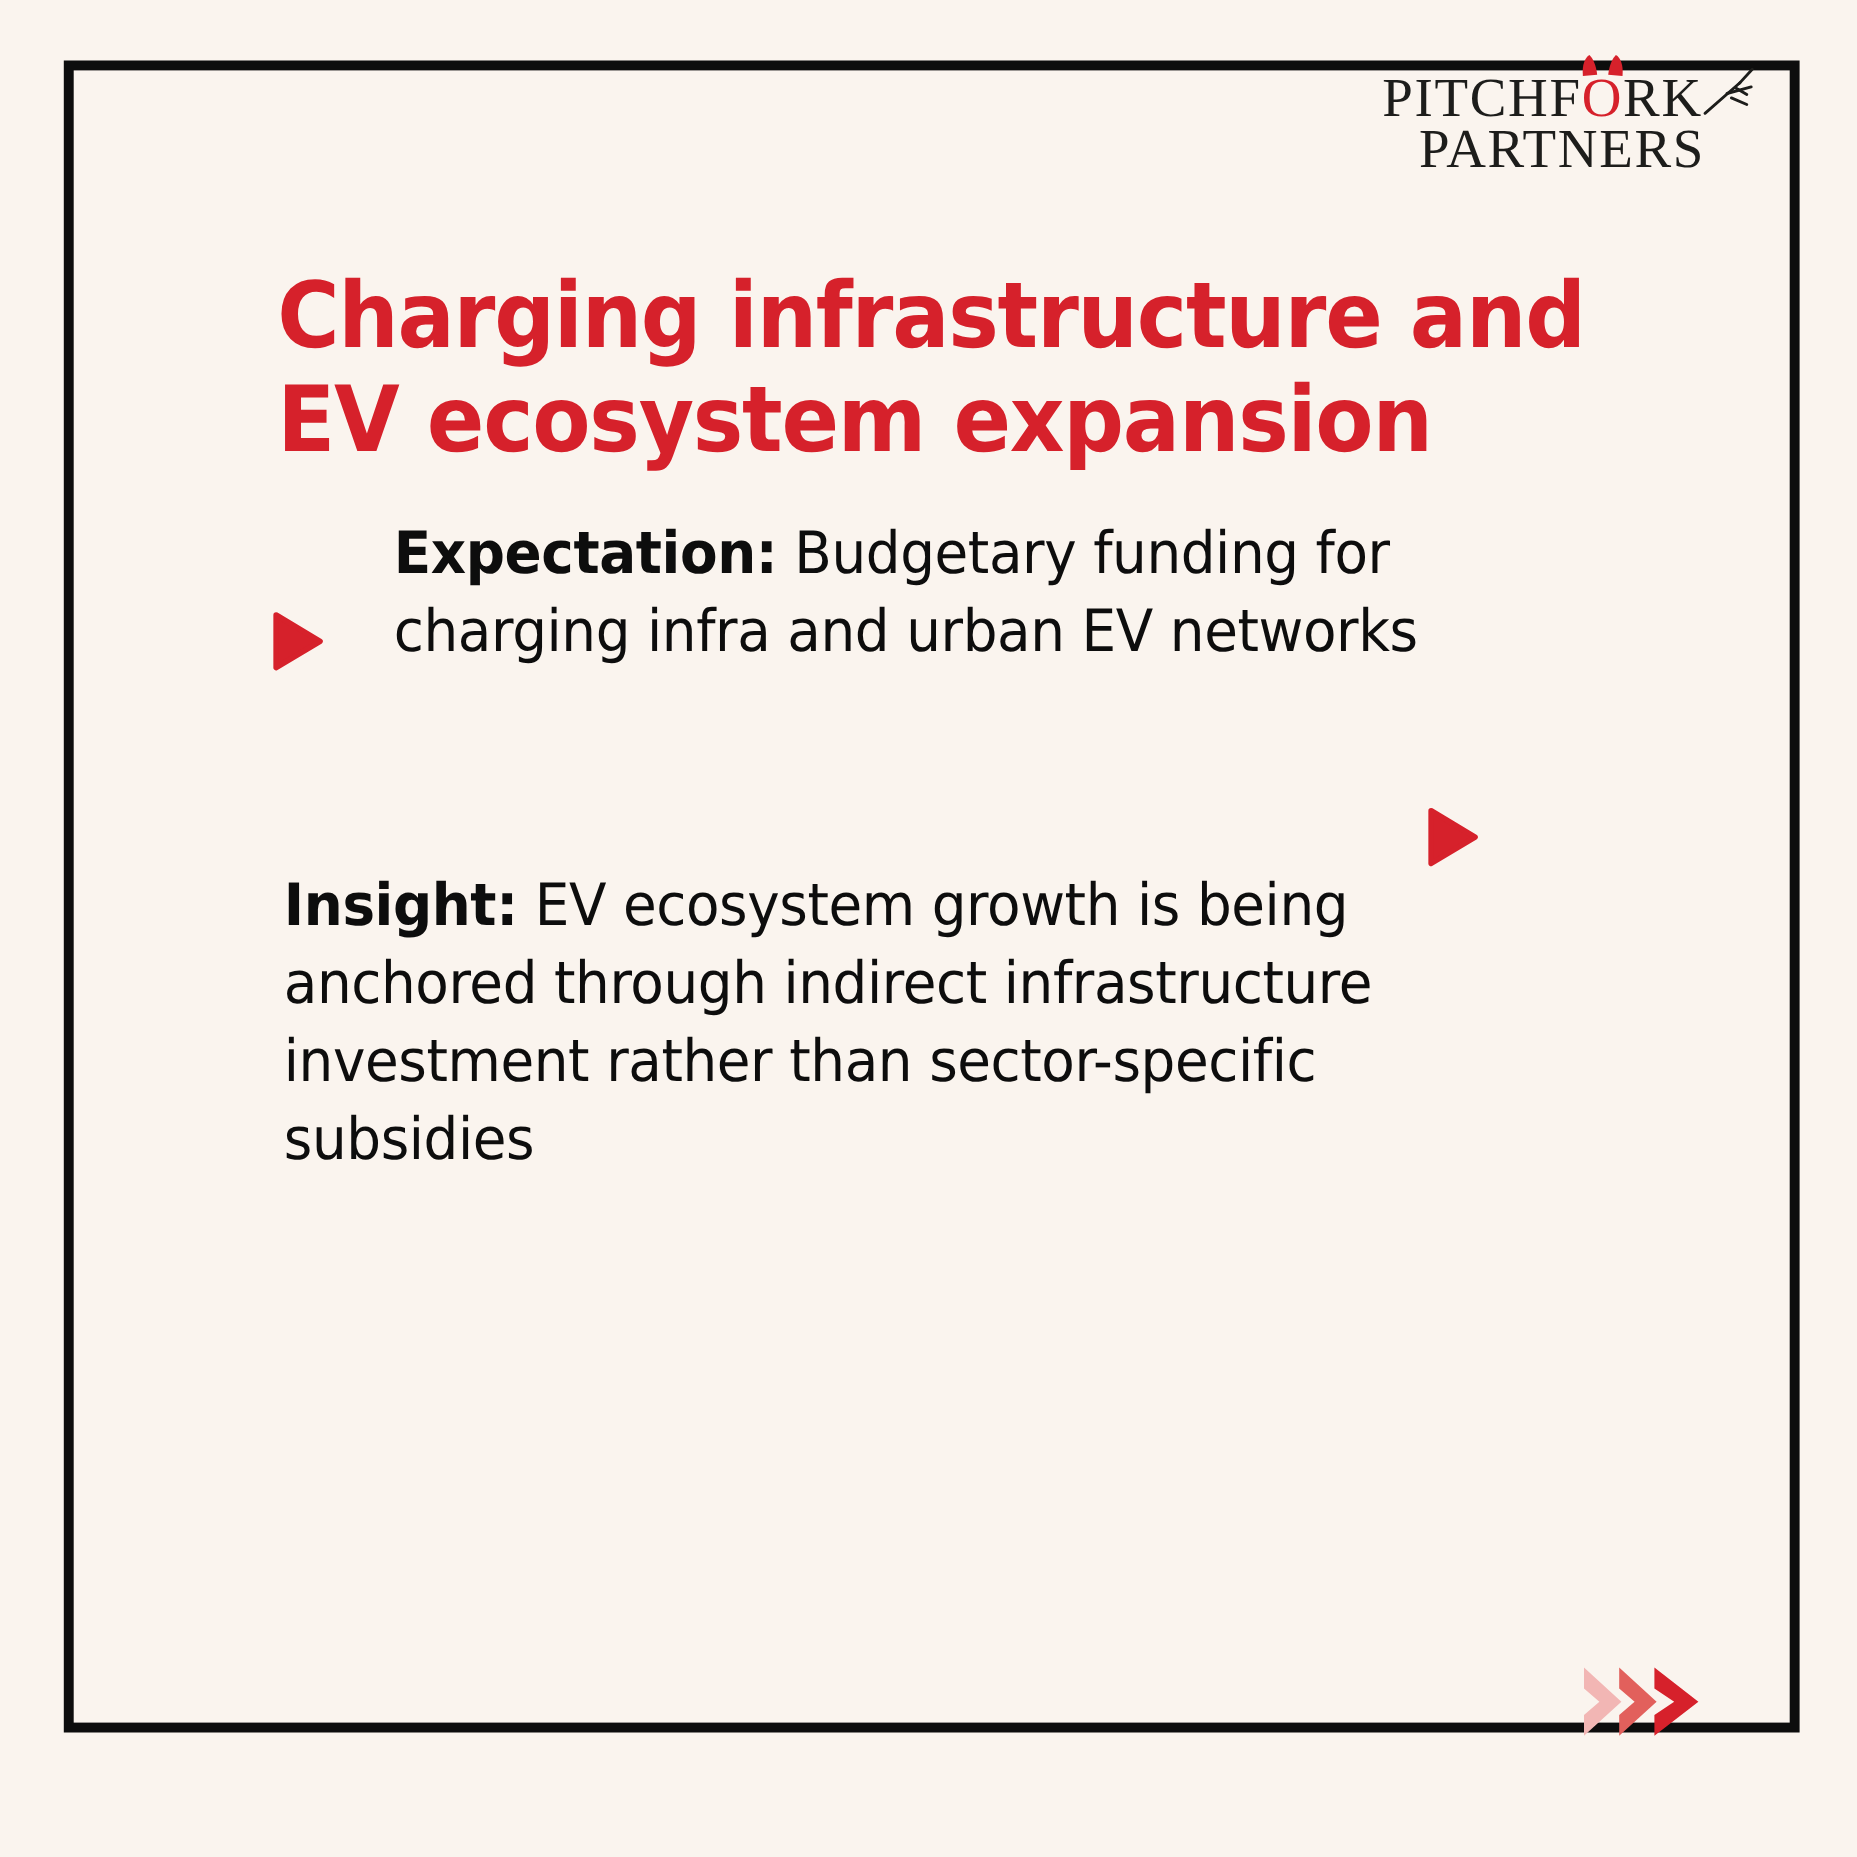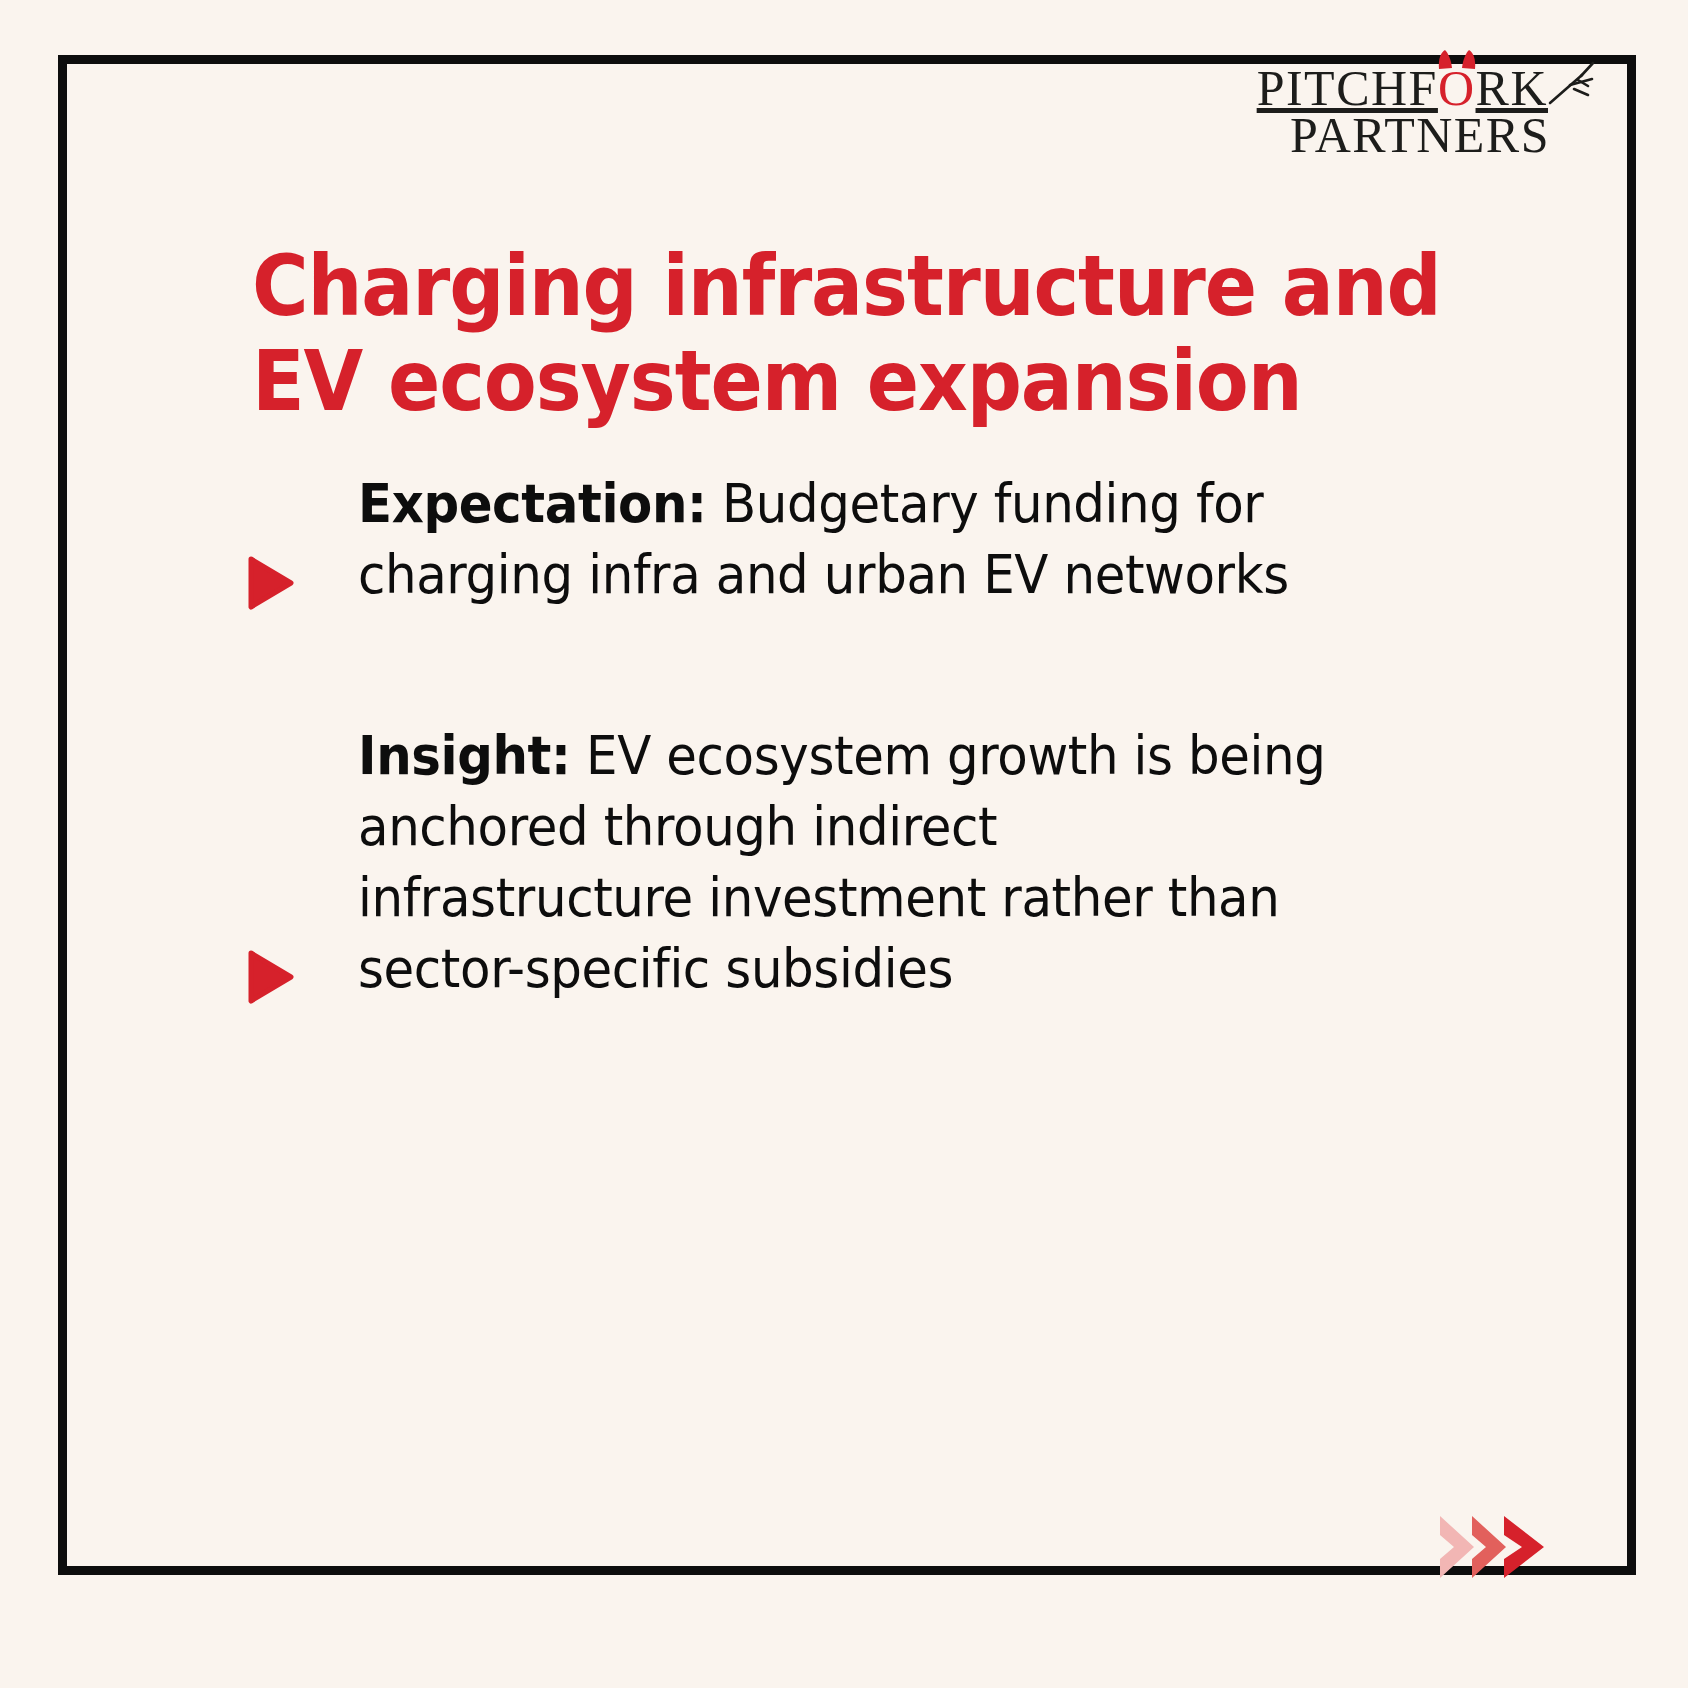--- a/index.html
+++ b/index.html
@@ -41,21 +41,21 @@
   }
   .logo-line {
     font-family: "Liberation Serif", serif;
     font-size: 50px;
     letter-spacing: 1.5px;
     color: #1D1D1B;
     white-space: nowrap;
     display: block;
     position: relative;
   }
-  .logo-line-1 { padding-right: 2px; text-decoration: underline; }
+  .logo-line-1 { padding-right: 2px; }
   .logo-o {
     color: #D6212B;
     position: relative;
     display: inline-block;
   }
   .horns {
     position: absolute;
     left: 50%;
     top: -15px;
     transform: translateX(-50%);
@@ -93,21 +93,21 @@
     left: 248px;
     top: 468px;
     width: 1160px;
   }
   .bullet {
     position: relative;
     display: flex;
     align-items: flex-end;
     margin-bottom: 110px;
   }
-  .bullet:last-child { margin-bottom: 0; }
+  .bullet:last-child { margin-bottom: 0; flex-direction: column; }
 
   .bullet-marker {
     flex: 0 0 auto;
     width: 46px;
     height: 54px;
     margin-top: 14px;
     margin-right: 64px;
   }
   .bullet-marker svg { display: block; }
 

